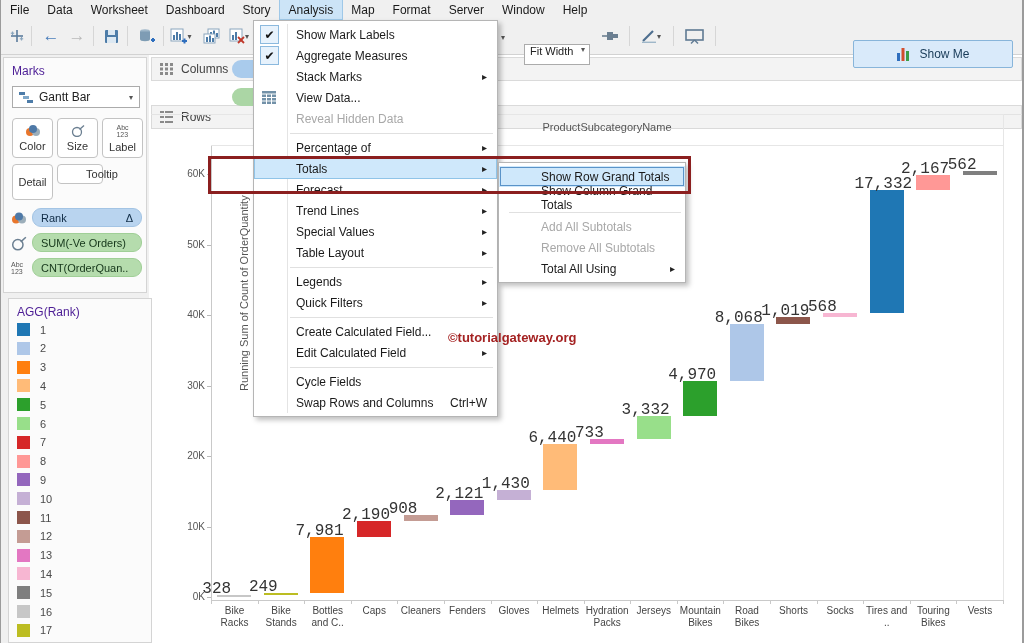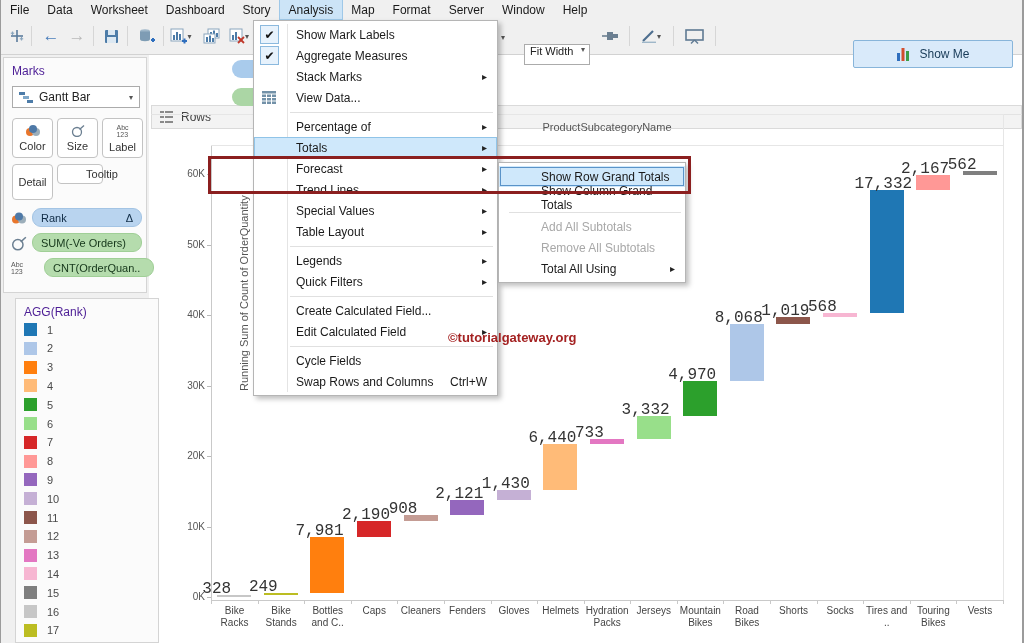--- a/index.html
+++ b/index.html
@@ -23,21 +23,21 @@
                 border:1px solid #ababab; font-size:11px; color:#222; display:flex; align-items:flex-start;
                 padding-left:5px; justify-content:space-between; }
   #show-me { position:absolute; left:852px; top:21px; width:160px; height:28px; background:#d9eafa;
              border:1px solid #88b5da; border-radius:2px; display:flex; align-items:center;
              justify-content:center; gap:7px; font-size:12px; color:#173a57; }
 
   
   #left-panel { position:absolute; left:0; top:55px; width:148px; height:588px; background:#f0f0f0; }
   .card { position:absolute; background:#fbfbfb; border:1px solid #d4d4d4; }
   #marks-card { left:2px; top:2px; width:144px; height:236px; }
-  #legend-card { left:14px; top:243px; width:144px; height:345px;padding-left:47px; }
+  #legend-card { left:7px; top:243px; width:144px; height:345px;padding-left:47px; }
   .card-title { position:absolute; left:8px; top:6px; font-size:12px; color:#4c1d95; }
   #mark-select { position:absolute; left:8px; top:28px; width:128px; height:22px; background:#fff;
                  border:1px solid #ababab; display:flex; align-items:center; font-size:12px; color:#222;
                  padding:0 6px; gap:6px; }
   #mark-select .caret { margin-left:auto; }
   .mk-btn { position:absolute; width:41px; background:#fff; border:1px solid #c3c3c3; border-radius:4px;
             display:flex; flex-direction:column; align-items:center; justify-content:center; gap:3px;
             font-size:11px; color:#333; }
   .pill { position:absolute; height:19px; border-radius:9px; font-size:11px; color:#0f2b45;
           display:flex; align-items:center; padding:0 8px; width:110px; }
@@ -101,20 +101,36 @@
              border:3px solid #8b1f1f; z-index:8; pointer-events:none; }
   #watermark { position:absolute; left:447px; top:330px; font-size:13px; font-weight:bold;
                z-index:9; white-space:nowrap; }
 </style>
 </head>
 <body>
 
 <div id="app">
 
   <div id="sheet">
+    <div class="shelf" style="top:2px;">
+      <svg width="13" height="12" viewBox="0 0 13 12">
+          <g fill="#8a8a8a">
+            <rect x="0" y="0" width="3" height="3"></rect>
+            <rect x="5" y="0" width="3" height="3"></rect>
+            <rect x="10" y="0" width="3" height="3"></rect>
+            <rect x="0" y="4.5" width="3" height="3"></rect>
+            <rect x="5" y="4.5" width="3" height="3"></rect>
+            <rect x="10" y="4.5" width="3" height="3"></rect>
+            <rect x="0" y="9" width="3" height="3"></rect>
+            <rect x="5" y="9" width="3" height="3"></rect>
+            <rect x="10" y="9" width="3" height="3"></rect>
+          </g>
+        </svg>
+      <span>Columns</span>
+    </div>
     <div class="shelf" style="top:30px;margin-top:20px;">
       <svg width="13" height="12" viewBox="0 0 13 12">
           <g fill="#8a8a8a">
             <rect x="0" y="0" width="4" height="2"></rect>
             <rect x="5" y="0" width="8" height="2"></rect>
             <rect x="0" y="5" width="4" height="2"></rect>
             <rect x="5" y="5" width="8" height="2"></rect>
             <rect x="0" y="10" width="4" height="2"></rect>
             <rect x="5" y="10" width="8" height="2"></rect>
           </g>
@@ -400,21 +416,21 @@
         <span class="badge">Δ</span>
       </div>
       <svg class="pill-icon" style="top:177px;" width="14" height="13" viewBox="0 0 14 13">
           <circle cx="6" cy="8" r="4.5" fill="none" stroke="#6b7f91" stroke-width="1.3"></circle>
           <line x1="8.5" y1="5.5" x2="13" y2="1.5" stroke="#6b7f91" stroke-width="1.3"></line>
         </svg>
       <div class="pill green" style="left:28px; top:175px;">
         <span>SUM(-Ve Orders)</span>
       </div>
       <div class="pill-icon" style="top:203px; font-size:7px; color:#555; line-height:1;">Abc<br>123</div>
-      <div class="pill green" style="left:40px; top:200px;">
+      <div class="pill green" style="left:28px; top:200px;">
         <span>CNT(OrderQuan..</span>
       </div>
     </div>
     <div class="card" id="legend-card">
       <div class="card-title">AGG(Rank)</div>
       <div id="legend-items">
           <div class="legend-row" style="top: 24px;">
             <div class="legend-swatch" style="background: rgb(31, 119, 180);"></div>
             <div class="legend-label">1</div>
           </div>
@@ -515,20 +531,24 @@
             <rect x="5" y="7" width="4" height="2.5"></rect>
             <rect x="10" y="7" width="4" height="2.5"></rect>
             <rect x="0" y="10.5" width="4" height="2.5"></rect>
             <rect x="5" y="10.5" width="4" height="2.5"></rect>
             <rect x="10" y="10.5" width="4" height="2.5"></rect>
           </g>
         </svg>
         <span>View Data...</span>
         <div class="right"></div>
       </div>
+      <div class="menu-item disabled">
+        <span>Reveal Hidden Data</span>
+        <div class="right"></div>
+      </div>
       <div class="menu-sep"></div>
       <div class="menu-item">
         <span>Percentage of</span>
         <div class="right">
           <span class="sub-arrow">▸</span>
         </div>
       </div>
       <div class="menu-item highlighted">
         <span>Totals</span>
         <div class="right">

